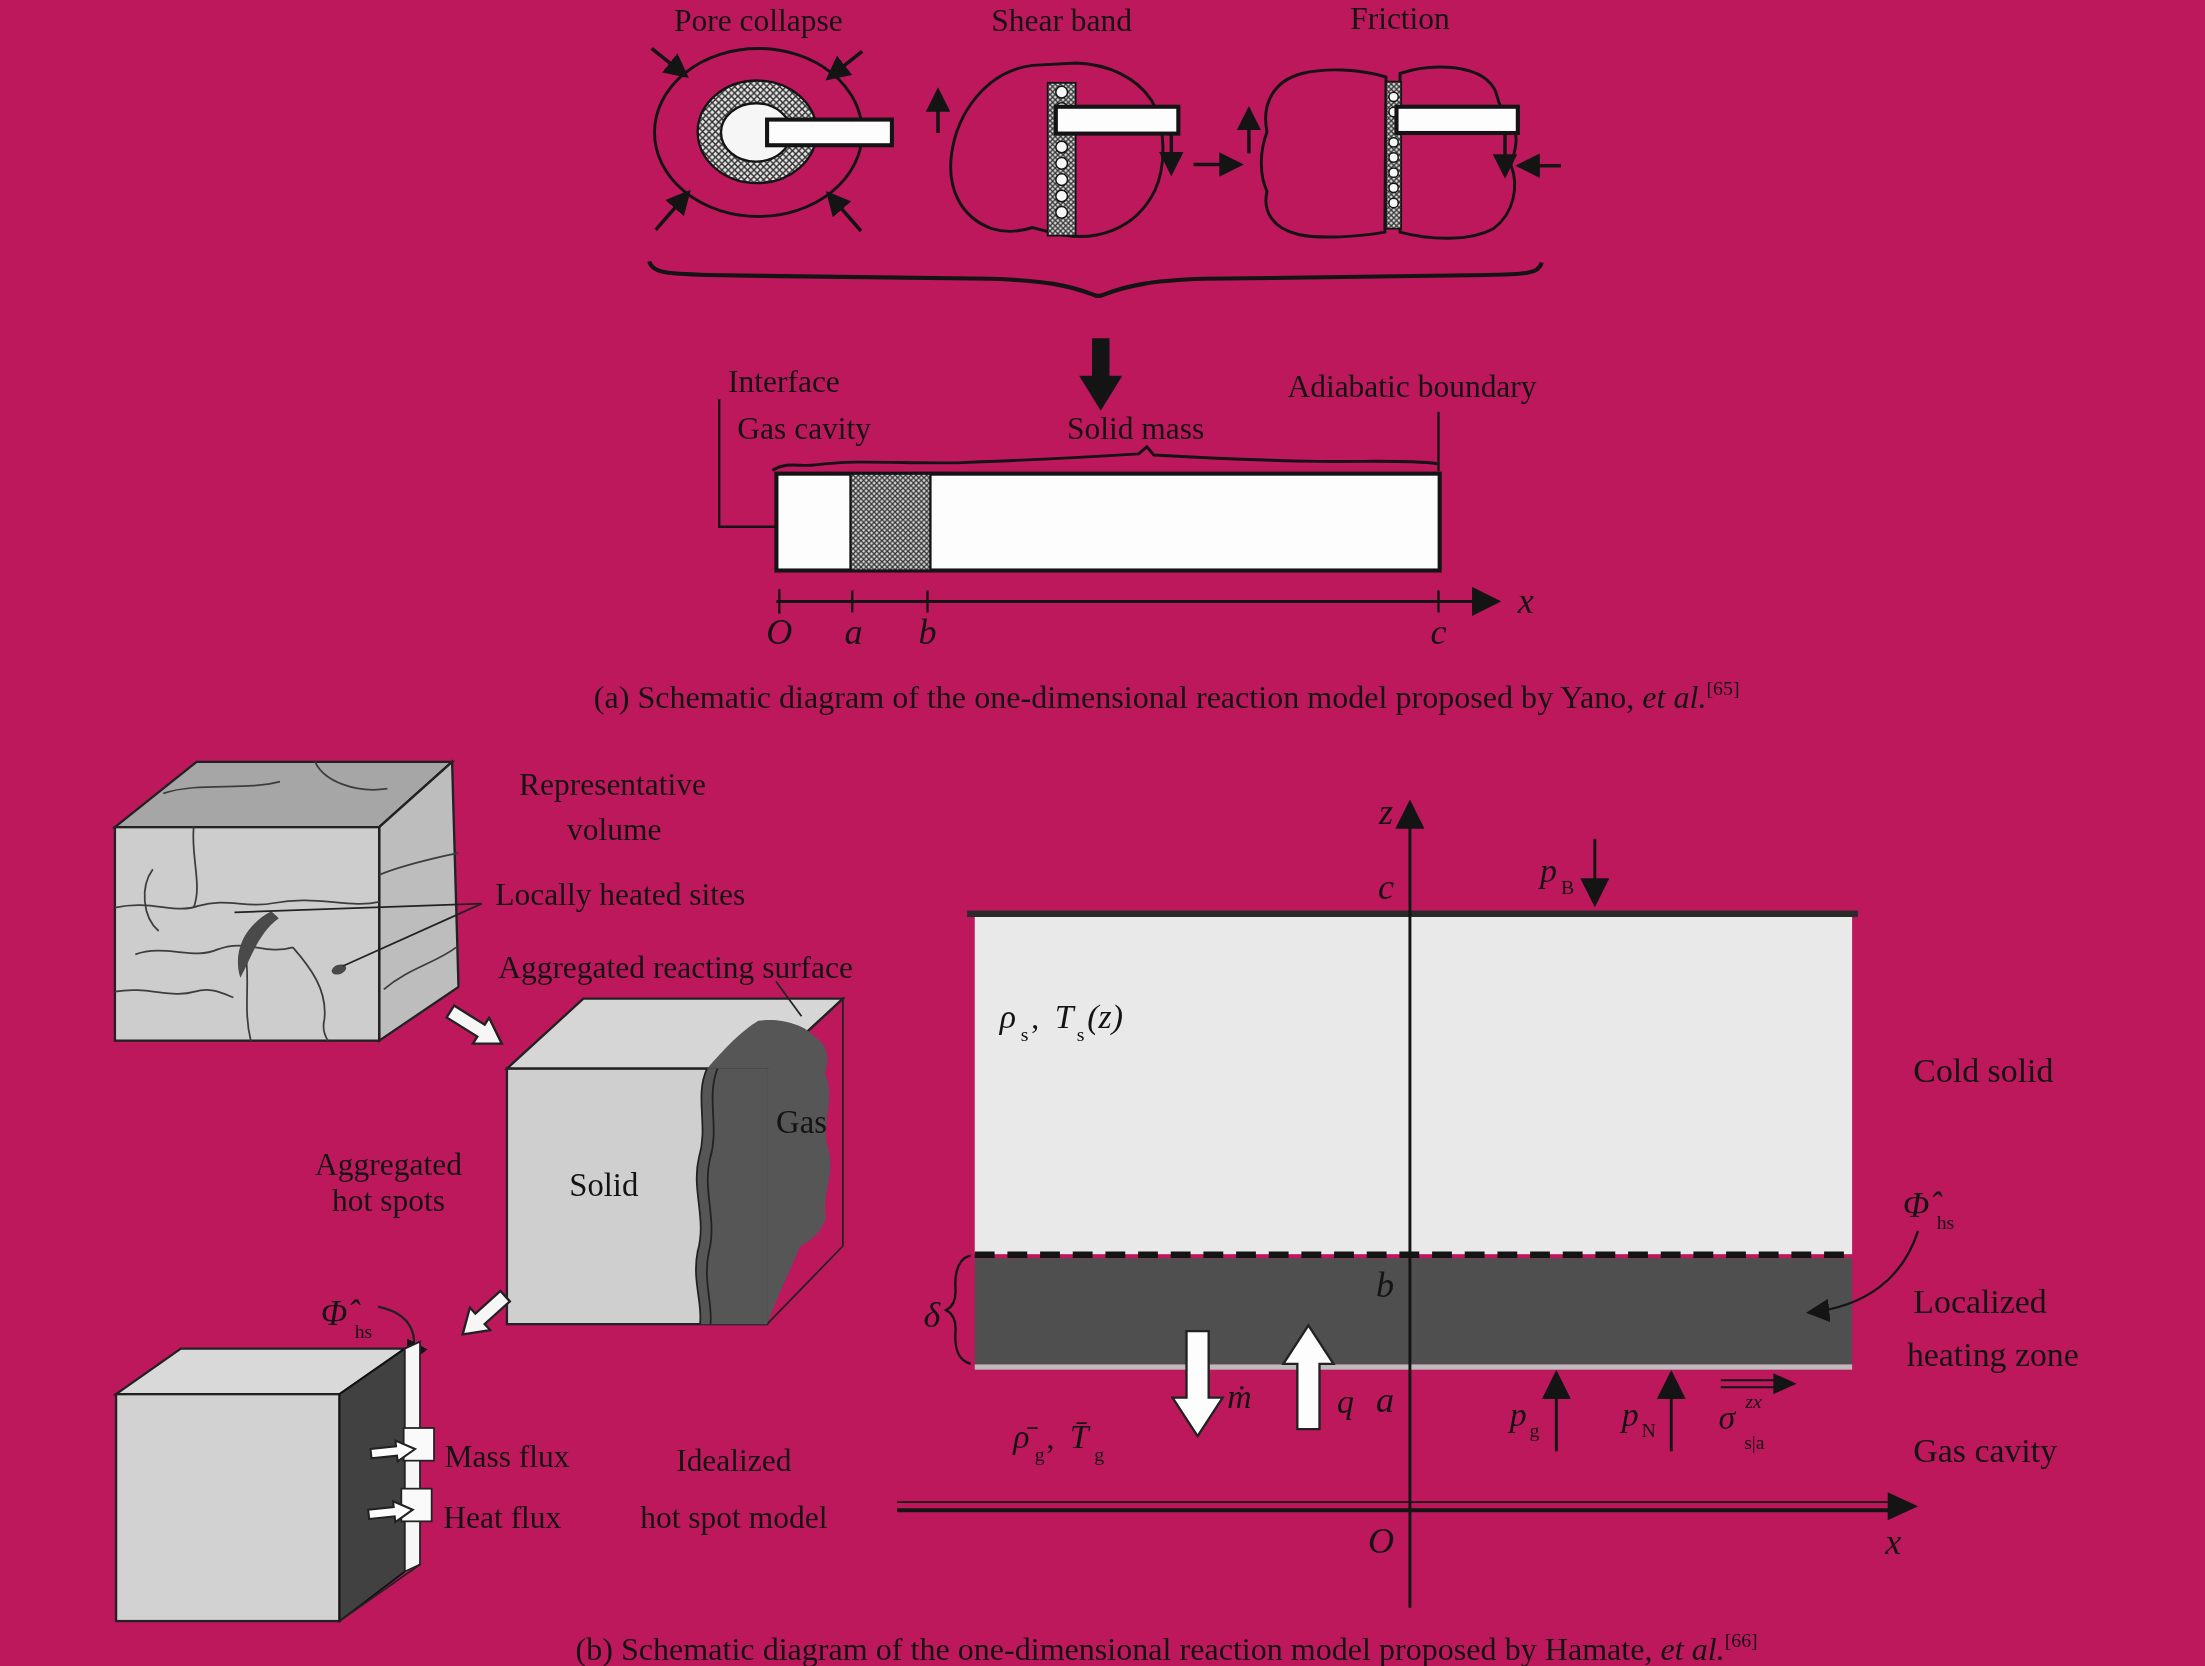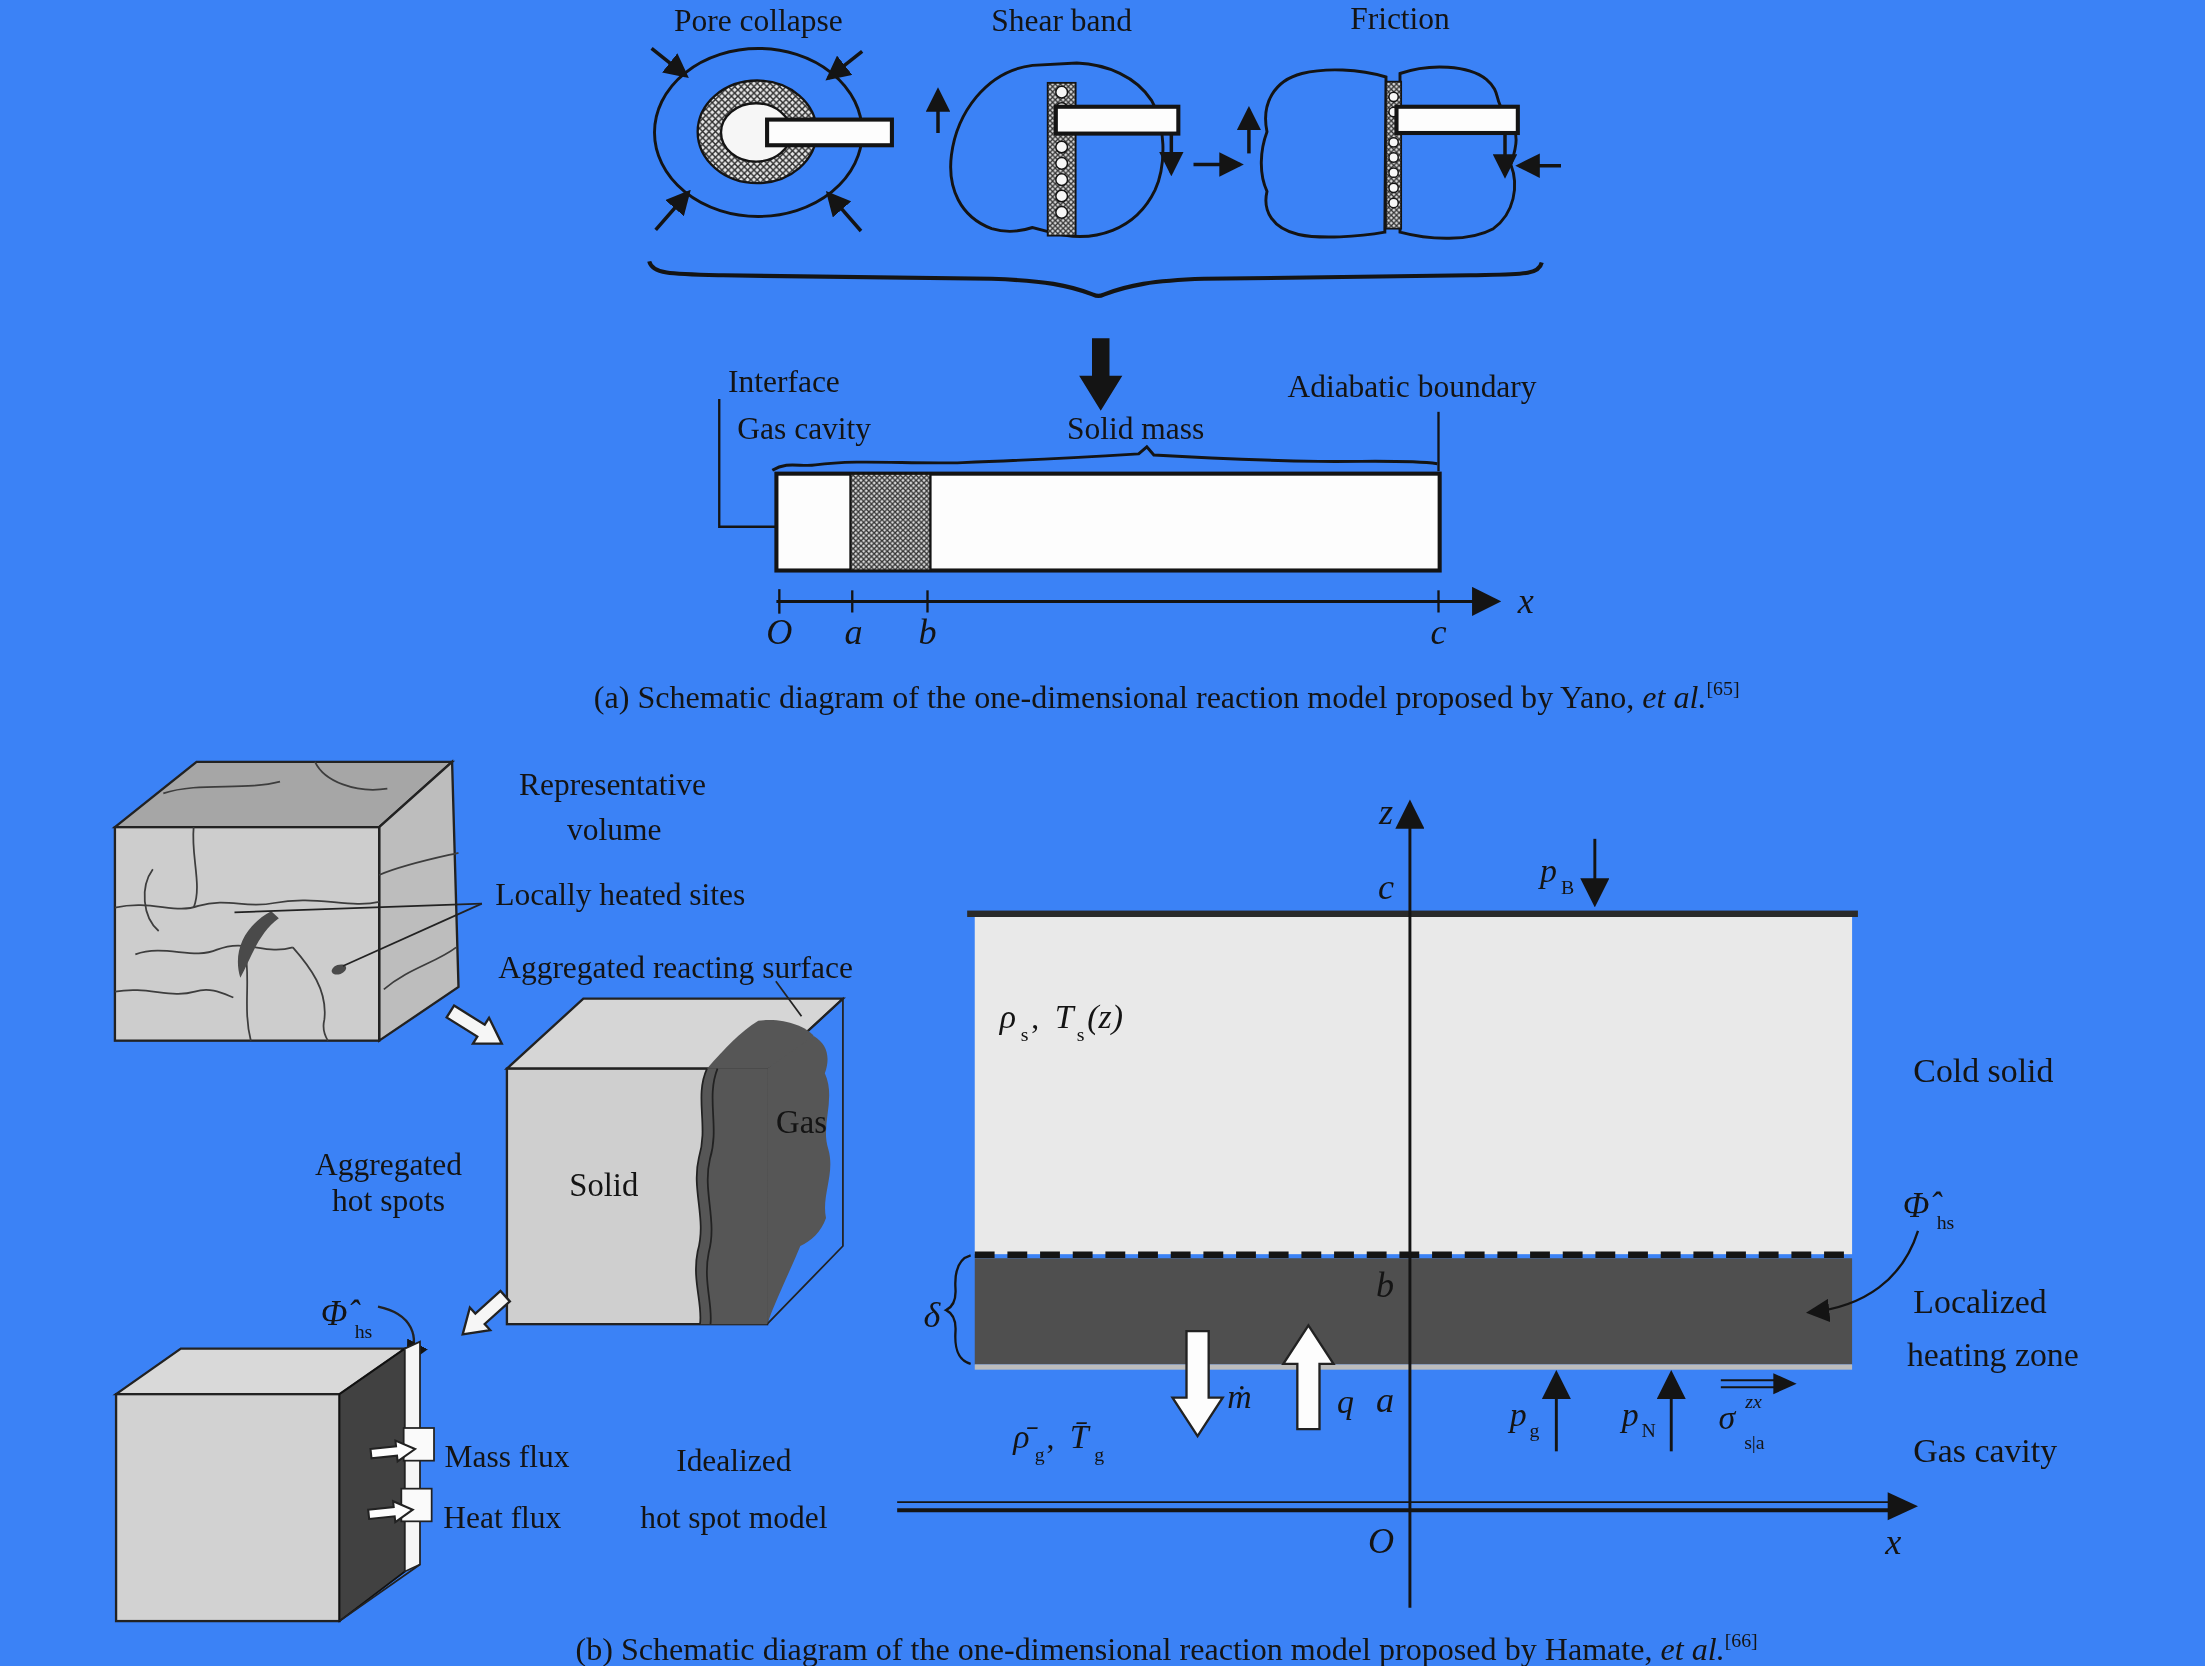--- a/index.html
+++ b/index.html
@@ -1,16 +1,16 @@
 <!DOCTYPE html>
 <html style="font-size:9.3px"><head>
 <meta charset="utf-8">
 <style>
   html,body{margin:0;padding:0;background:#f6f6f6;}
-  .canvas{position:relative;width:2205px;height:1666px;background:#3b82f6;overflow:hidden;
+  .canvas{position:relative;width:2205px;height:1666px;background:#be185d;overflow:hidden;
           font-family:"Liberation Serif","DejaVu Serif",serif;}
   svg{position:absolute;inset:0;}
   text{fill:#141414;}
   .lbl{font-size:54px;}
   .lbl56{font-size:56px;}
   .math{font-style:italic;font-size:58px;}
   .math62{font-style:italic;font-size:62px;}
   .sub{font-size:34px;}
   .subi{font-size:34px;font-style:italic;}
   .cap{font-size:55px;}

